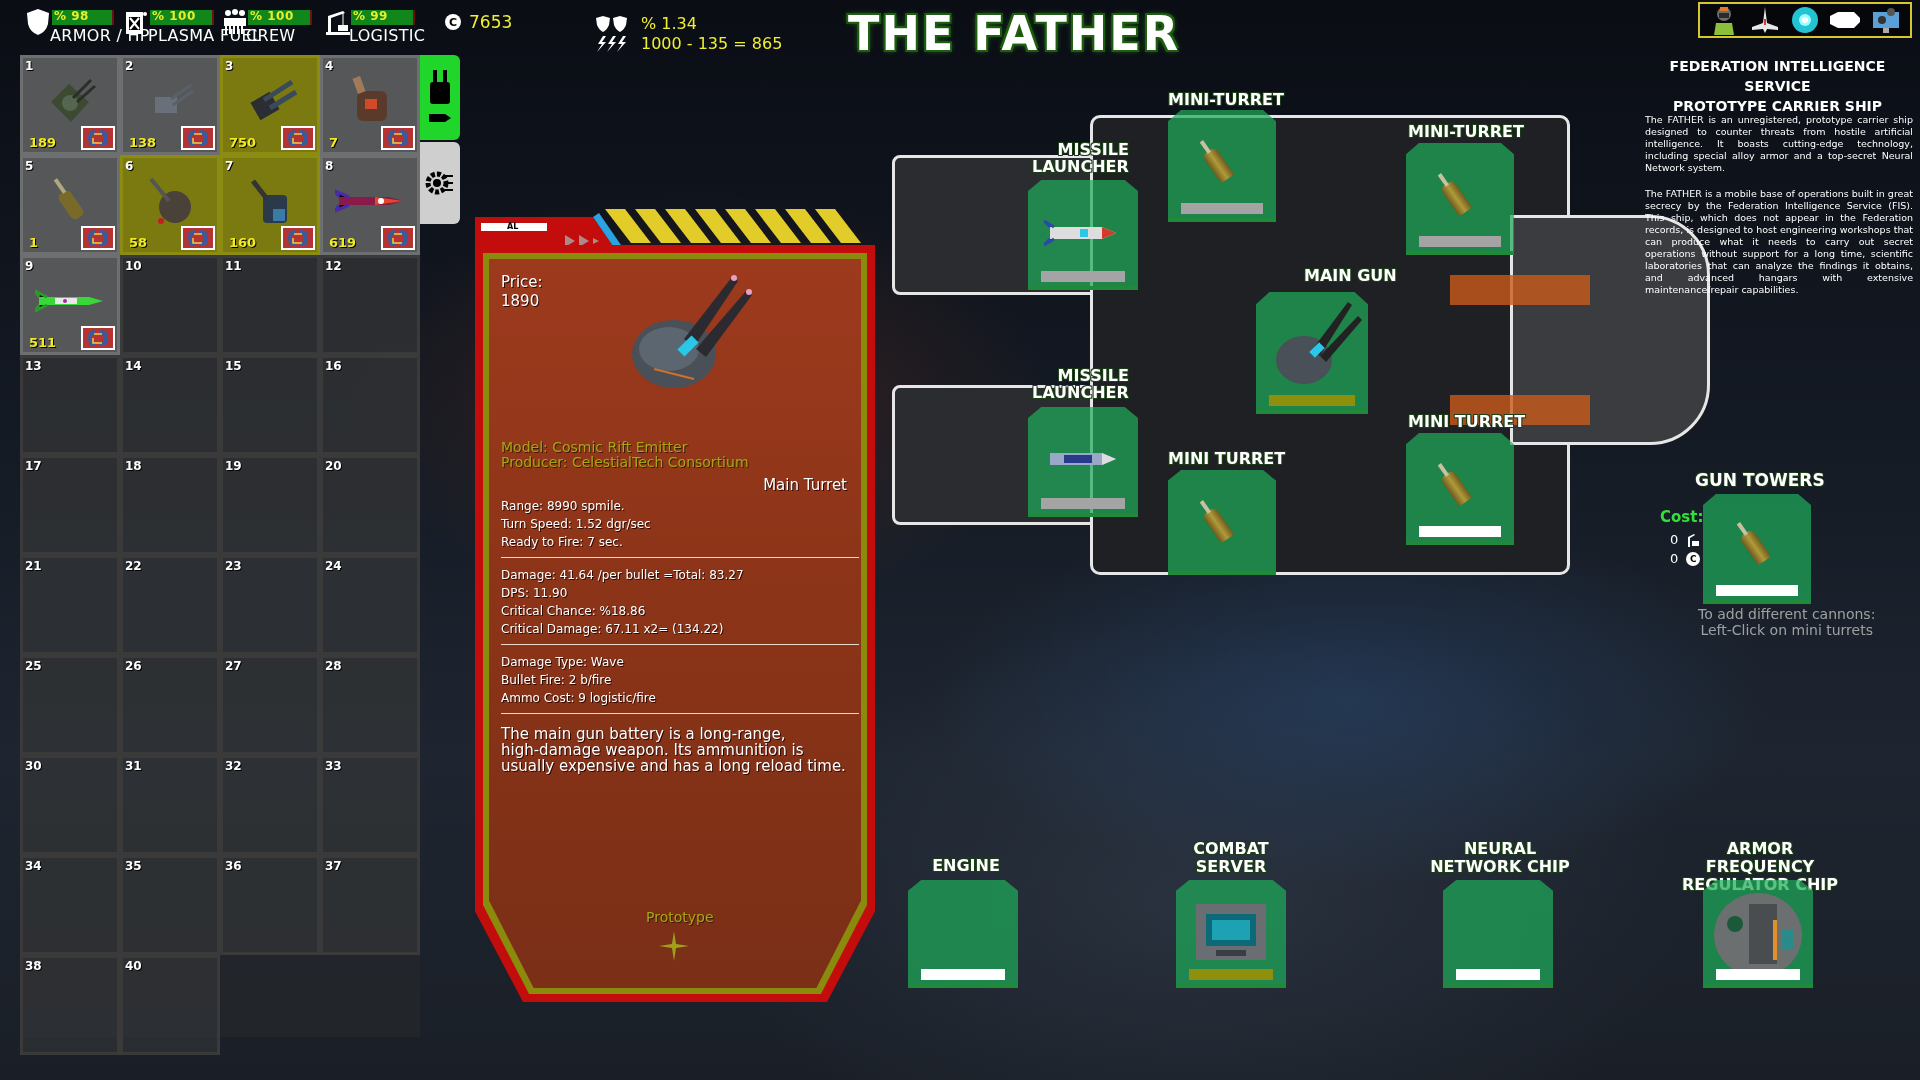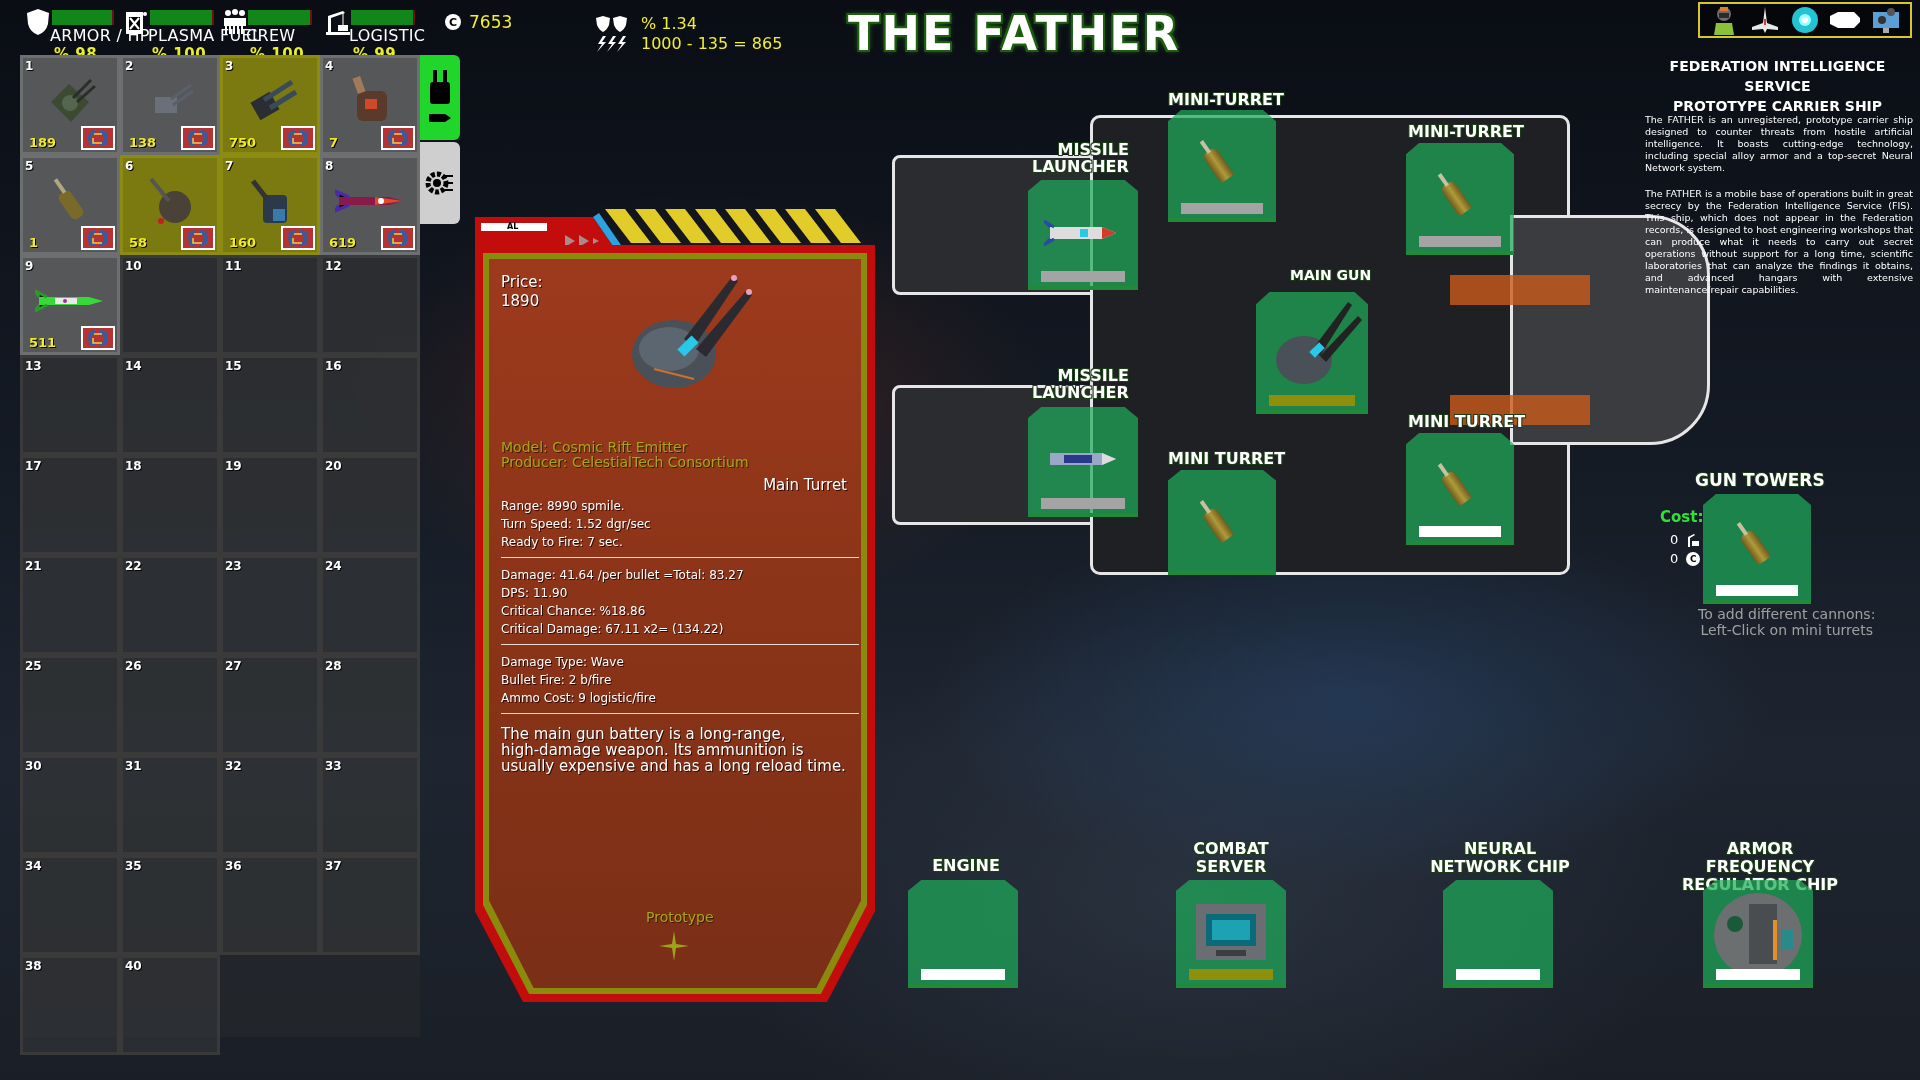--- a/index.html
+++ b/index.html
@@ -13,21 +13,21 @@
       radial-gradient(ellipse 500px 300px at 700px 400px, rgba(120,50,30,0.35), transparent 70%),
       radial-gradient(ellipse 700px 400px at 1200px 900px, rgba(50,60,75,0.6), transparent 70%),
       linear-gradient(180deg, #0a0d14 0%, #141a24 40%, #1e2530 70%, #1a1f27 100%);
   }
   .abs { position: absolute; }
 
   
   .stat { position: absolute; top: 6px; height: 34px; }
   .stat .ico { position: absolute; left: 0; top: 2px; width: 24px; height: 28px; }
   .stat .bar { position: absolute; left: 26px; top: 4px; height: 15px; width: 64px; background: #11861a; border-right: 2px solid #6a1010; }
-  .stat .pct { position: absolute; left: 28px; top: 3px; font-size: 15px; color: #e8ef2a; font-weight: bold; letter-spacing: 0.5px; margin-top: 36px; }
+  .stat .pct { position: absolute; left: 28px; top: 3px; font-size: 12px; color: #e8ef2a; font-weight: bold; letter-spacing: 0.5px; }
   .stat .lbl { position: absolute; left: 24px; top: 20px; font-size: 16px; color: #fff; white-space: nowrap; letter-spacing: 0.3px; }
 
   .money { position: absolute; left: 445px; top: 12px; font-size: 17px; color: #f0ef30; display: flex; align-items: center; gap: 8px; }
   .cicon { width: 16px; height: 16px; border-radius: 50%; background: #fff; color: #000; font-size: 11px; font-weight: bold; display: inline-flex; align-items: center; justify-content: center; }
 
   .def-row { position: absolute; left: 595px; font-size: 16px; color: #f0ef30; display: flex; align-items: center; gap: 12px; }
 
   .title {
     position: absolute; left: 848px; top: 6px; font-size: 46px; font-weight: bold;
     font-family: "DejaVu Sans", sans-serif; color: #fff; letter-spacing: 2px;
@@ -552,21 +552,21 @@
     <div class="shell-icon abs" style="left:42px;top:38px;"></div>
     <div class="base"></div>
   </div>
 
   <div class="slot-label" style="left:518px;top:28px;">MINI-TURRET</div>
   <div class="slot" style="left:516px;top:48px;width:108px;height:112px;">
     <div class="shell-icon abs" style="left:42px;top:38px;"></div>
     <div class="base"></div>
   </div>
 
-  <div class="slot-label" style="left:352px;top:172px;font-size:14px;padding-left:48px;">MAIN GUN</div>
+  <div class="slot-label" style="left:366px;top:172px;font-size:16px;padding-left:48px;">MAIN GUN</div>
   <div class="slot" style="left:366px;top:197px;width:112px;height:122px;">
     <svg class="abs" style="left:8px;top:6px;" width="100" height="100" viewBox="0 0 100 100">
         <ellipse cx="40" cy="62" rx="28" ry="24" fill="#4a5058"></ellipse>
         <path d="M48 52 L84 4 L88 7 L56 58 Z" fill="#222"></path>
         <path d="M56 58 L94 18 L98 22 L62 64 Z" fill="#222"></path>
         <rect x="46" y="48" width="14" height="8" fill="#28c8e8" transform="rotate(-45 53 52)"></rect>
       </svg>
     <div class="base yellow"></div>
   </div>
 

